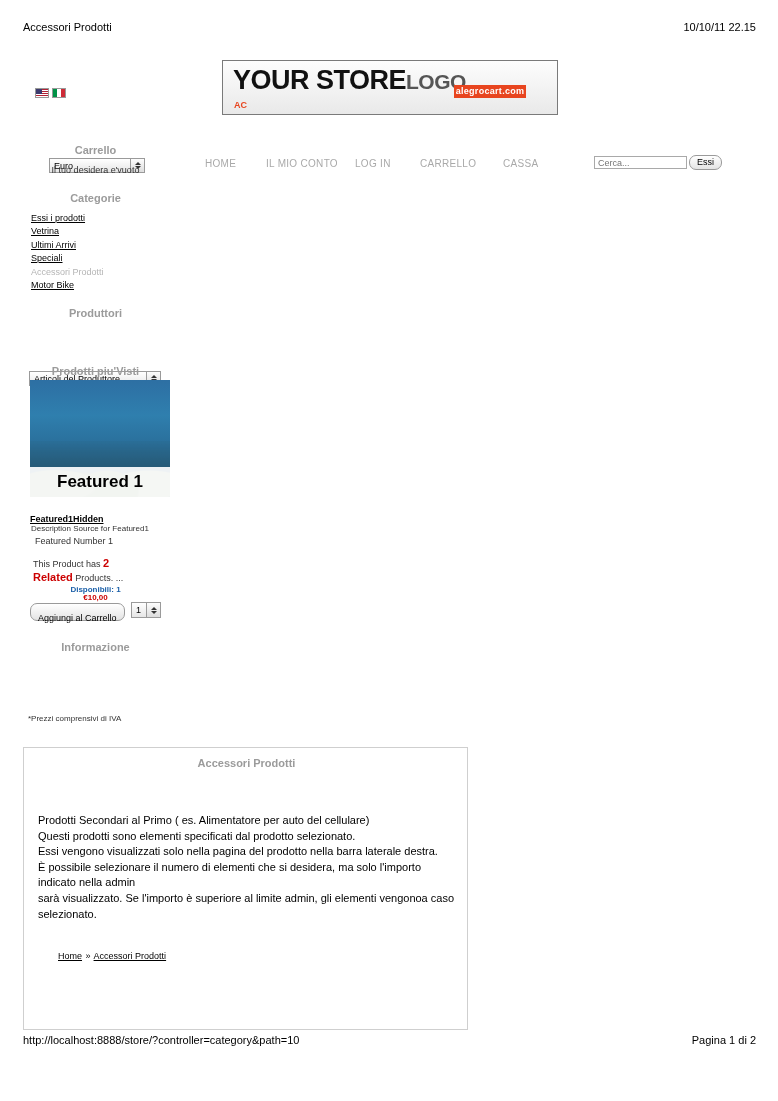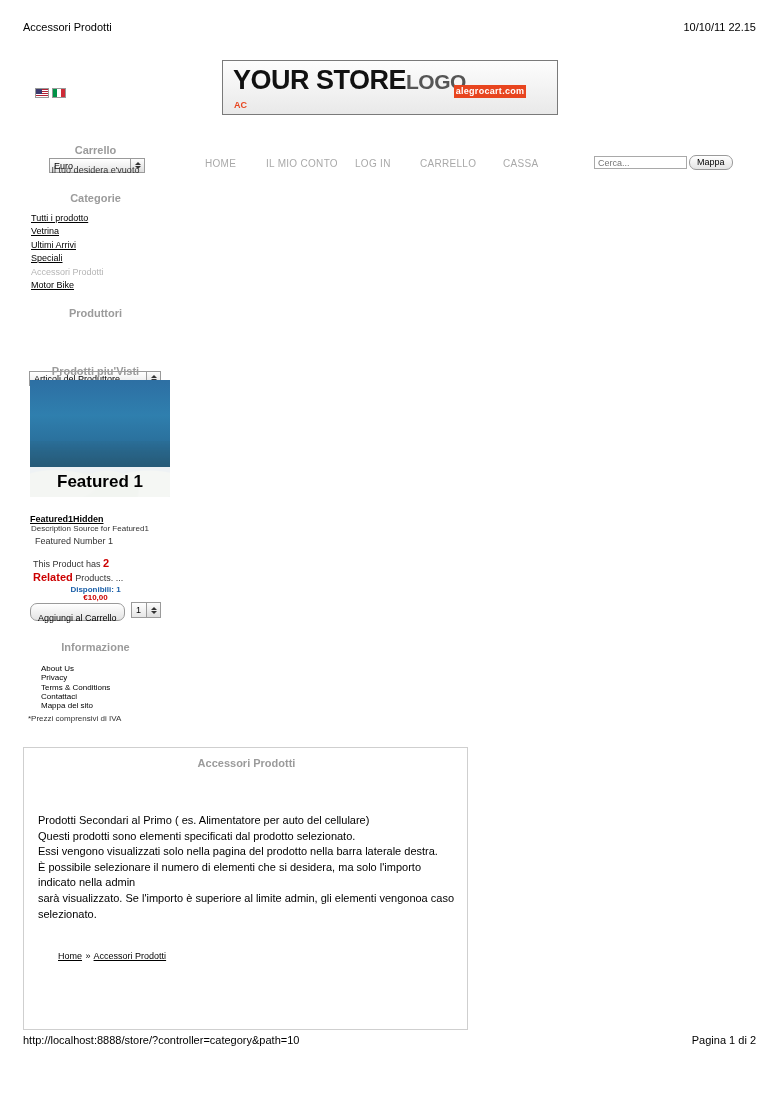--- a/index.html
+++ b/index.html
@@ -532,28 +532,28 @@
 
   <div class="topnav">
     <a href="#">HOME</a>
     <a href="#">IL MIO CONTO</a>
     <a href="#">LOG IN</a>
     <a href="#">CARRELLO</a>
     <a href="#">CASSA</a>
   </div>
 
   <input class="search-input" type="text" placeholder="Cerca..." style="">
-  <button class="search-btn">Mappa</button>
+  <button class="search-btn">Essi</button>
 
   <div class="side-head h-carrello">Carrello</div>
   <div class="side-text cart-empty">Il tuo desidera e'vuoto</div>
 
   <div class="side-head h-categorie">Categorie</div>
   <div class="cat-list">
-    <a href="#">Tutti i prodotto</a>
+    <a href="#">Essi i prodotti</a>
     <a href="#">Vetrina</a>
     <a href="#">Ultimi Arrivi</a>
     <a href="#">Speciali</a>
     <a href="#" class="current">Accessori Prodotti</a>
     <a href="#">Motor Bike</a>
   </div>
 
   <div class="side-head h-produttori">Produttori</div>
   <div class="manu-select">
     <div class="mac-select-wrap">
@@ -590,27 +590,20 @@
         <option>1</option>
       </select>
       <span class="mac-arrows">
         <span class="up"></span>
           <span class="dn"></span>
       </span>
     </div>
   </div>
 
   <div class="side-head h-info">Informazione</div>
-  <div class="info-list">
-    <a href="#">About Us</a>
-    <a href="#">Privacy</a>
-    <a href="#">Terms &amp; Conditions</a>
-    <a href="#">Contattaci</a>
-    <a href="#">Mappa del sito</a>
-  </div>
   <div class="vat-note">*Prezzi comprensivi di IVA</div>
 
   <div class="content-panel">
     <div class="content-title">Accessori Prodotti</div>
     <div class="content-body" style="white-space:pre-line;">Prodotti Secondari al Primo ( es. Alimentatore per auto del cellulare)
 Questi prodotti sono elementi specificati dal prodotto selezionato.
 Essi vengono visualizzati solo nella pagina del prodotto nella barra laterale destra.
 È possibile selezionare il numero di elementi che si desidera, ma solo l'importo indicato nella admin
 sarà visualizzato. Se l'importo è superiore al limite admin, gli elementi vengonoa caso
 selezionato.</div>

